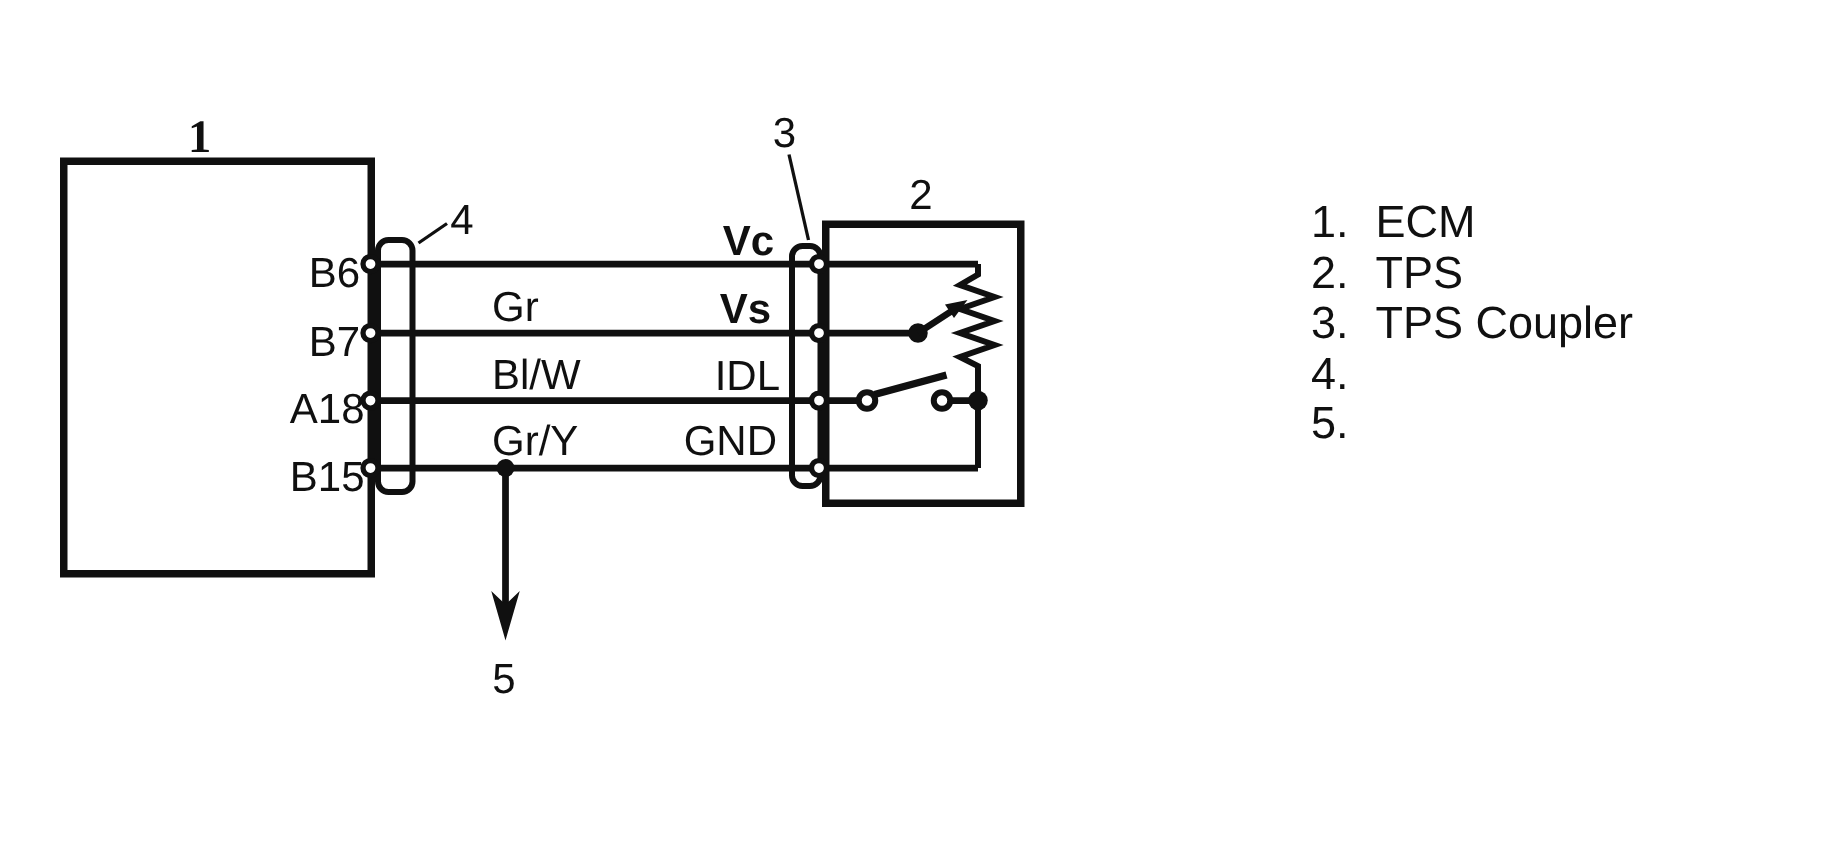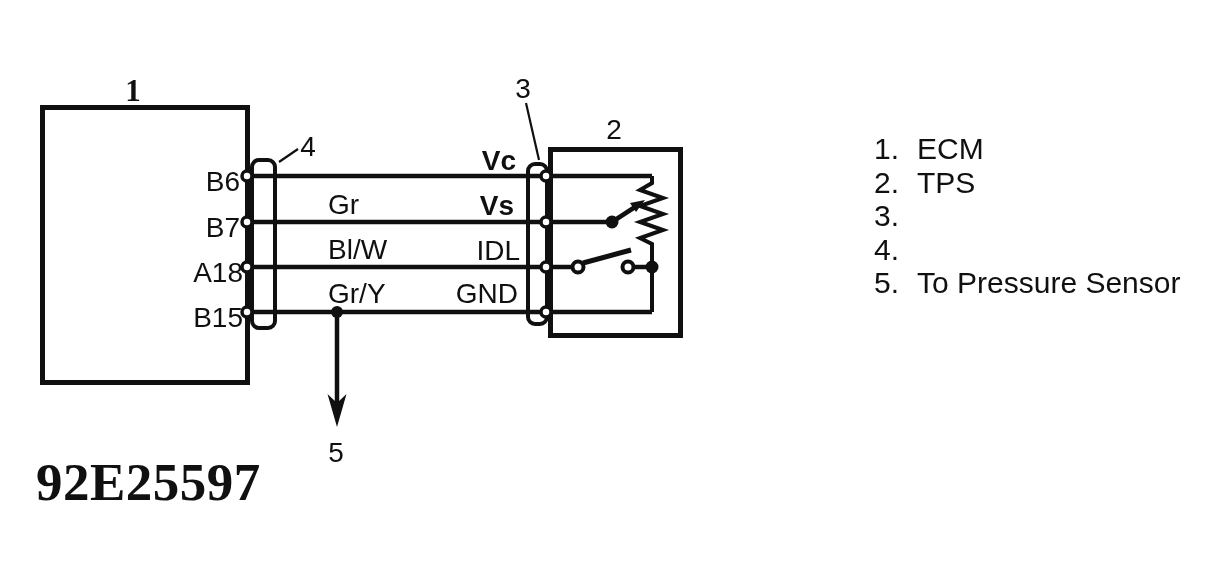--- a/index.html
+++ b/index.html
@@ -156,25 +156,24 @@
     <div class="legend-row">
       <span class="legend-num">1.</span>
       <span>ECM</span>
     </div>
     <div class="legend-row">
       <span class="legend-num">2.</span>
       <span>TPS</span>
     </div>
     <div class="legend-row">
       <span class="legend-num">3.</span>
+      <span>TPS Coupler</span>
     </div>
     <div class="legend-row">
       <span class="legend-num">4.</span>
     </div>
     <div class="legend-row">
       <span class="legend-num">5.</span>
-      <span>To Pressure Sensor</span>
     </div>
   </div>
 
-  <div class="figure-id">92E25597</div>
 
 </div>
 
 </body></html>

